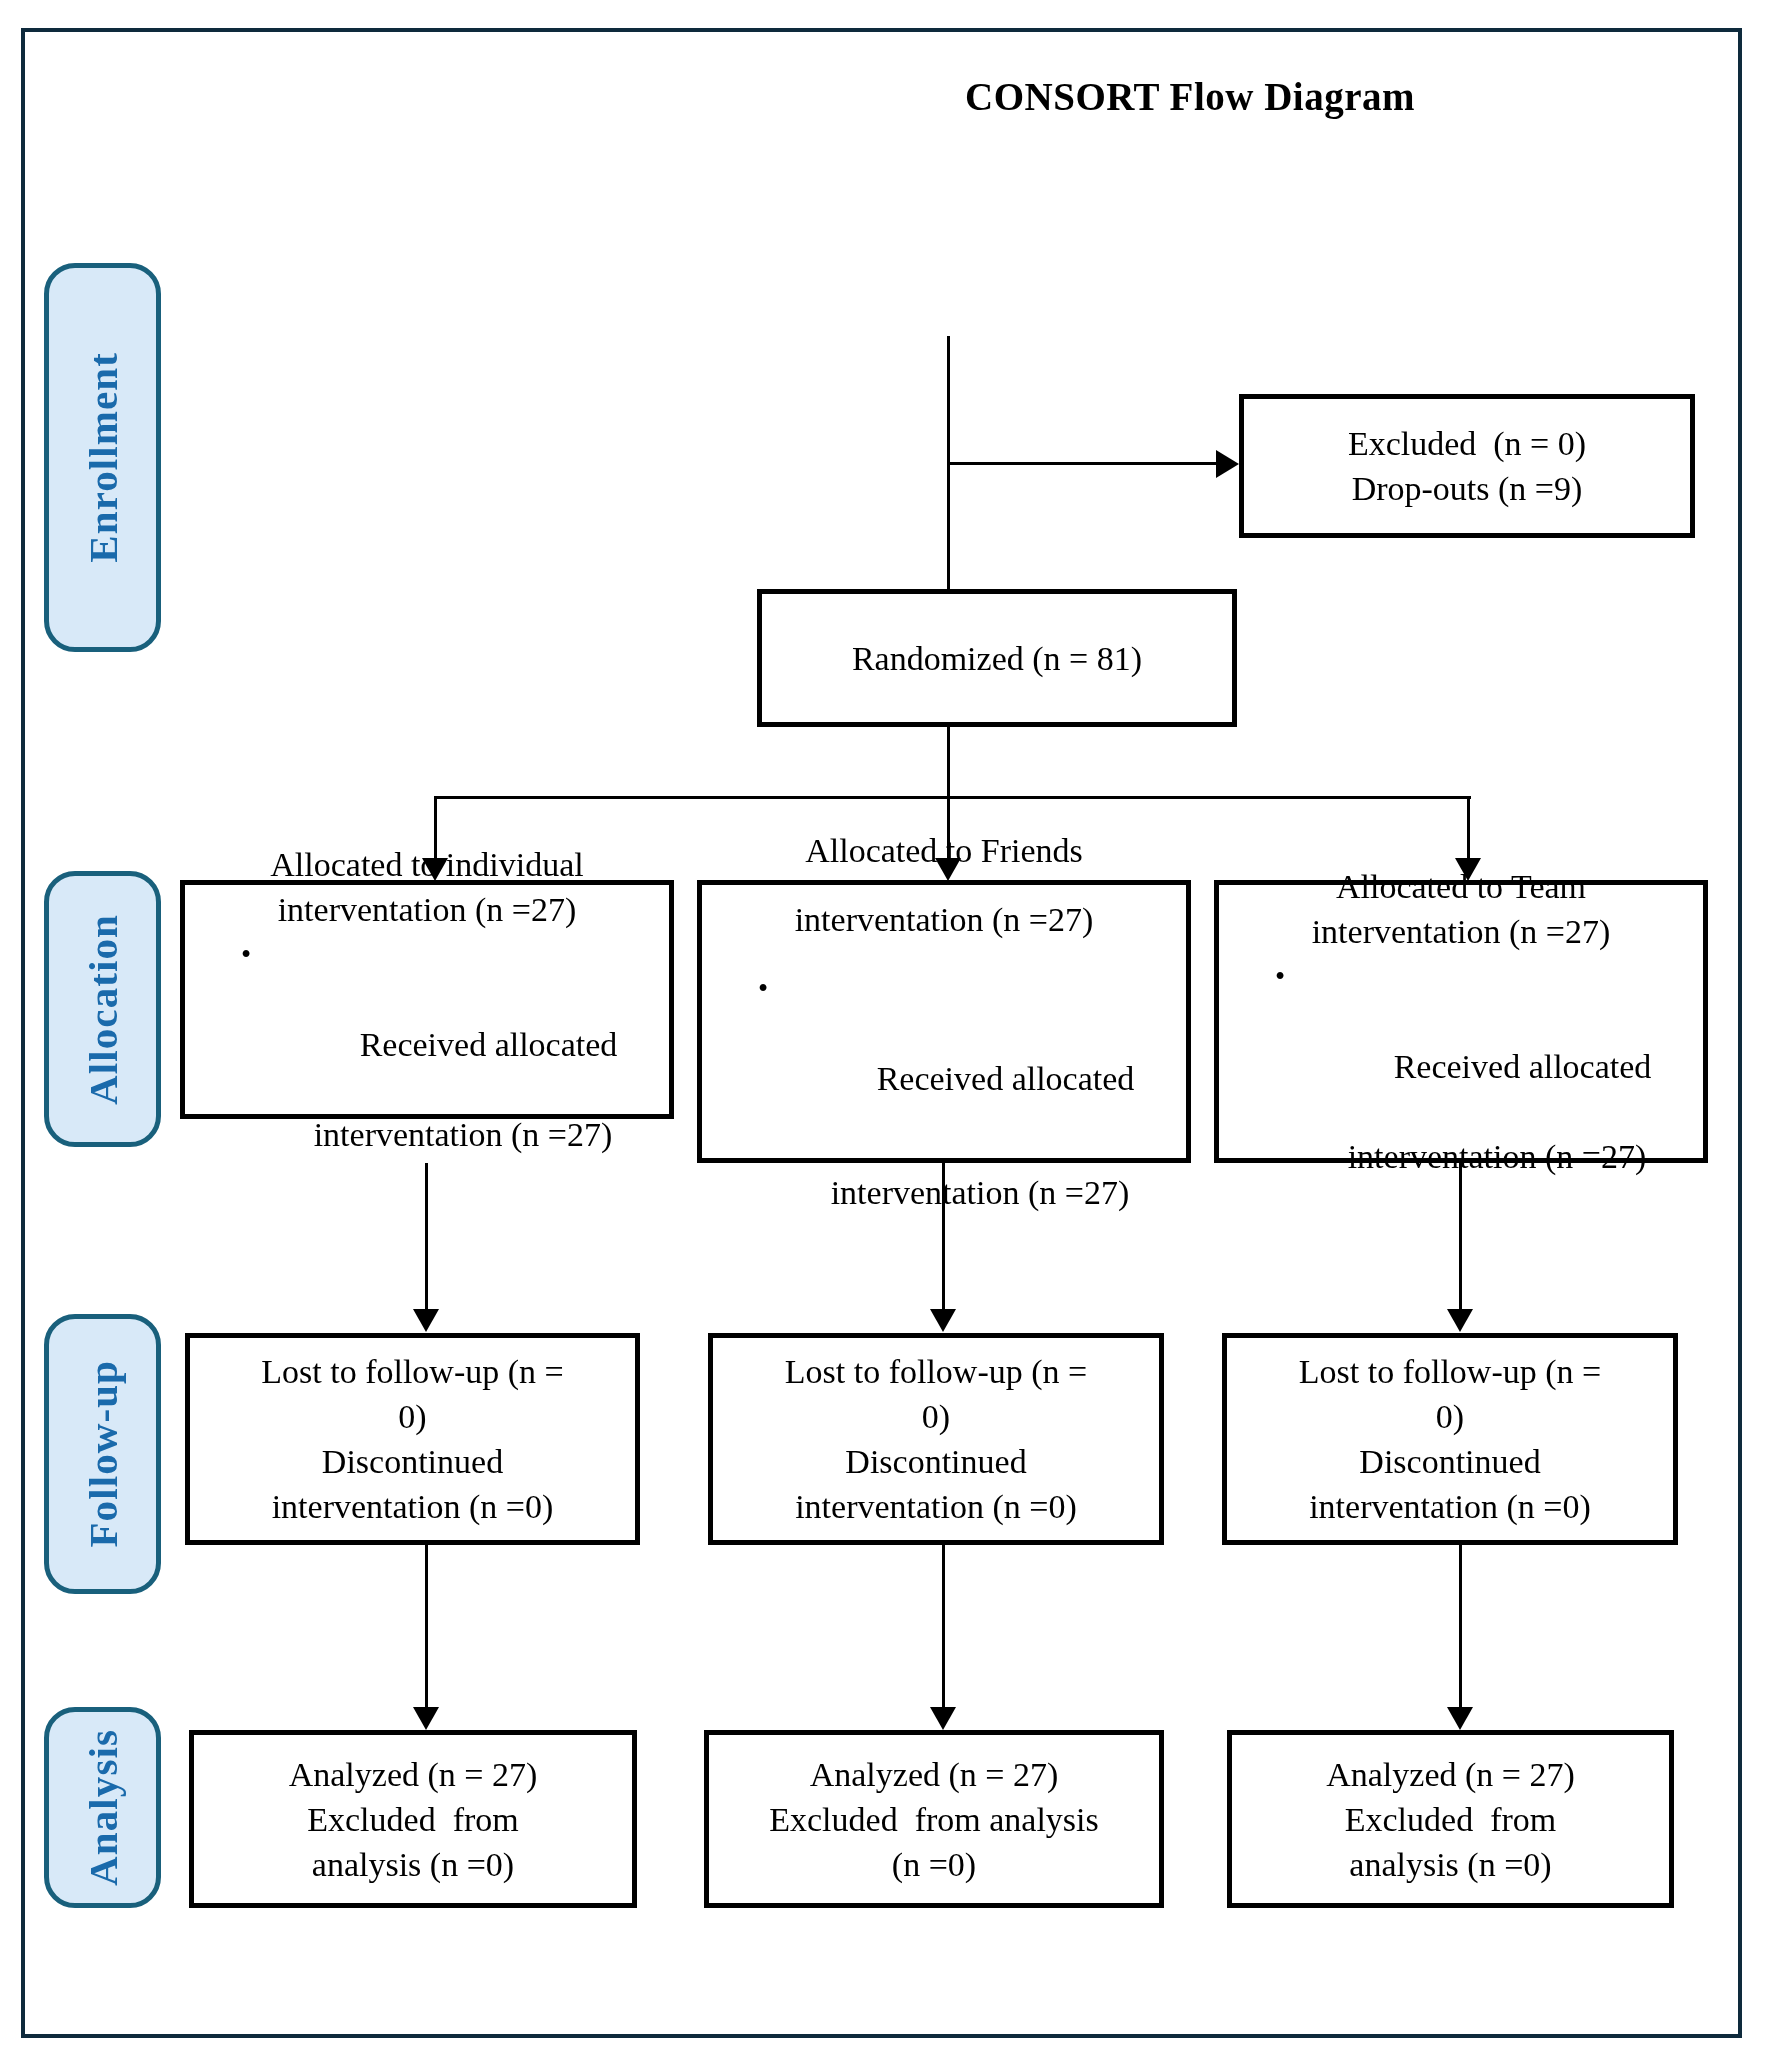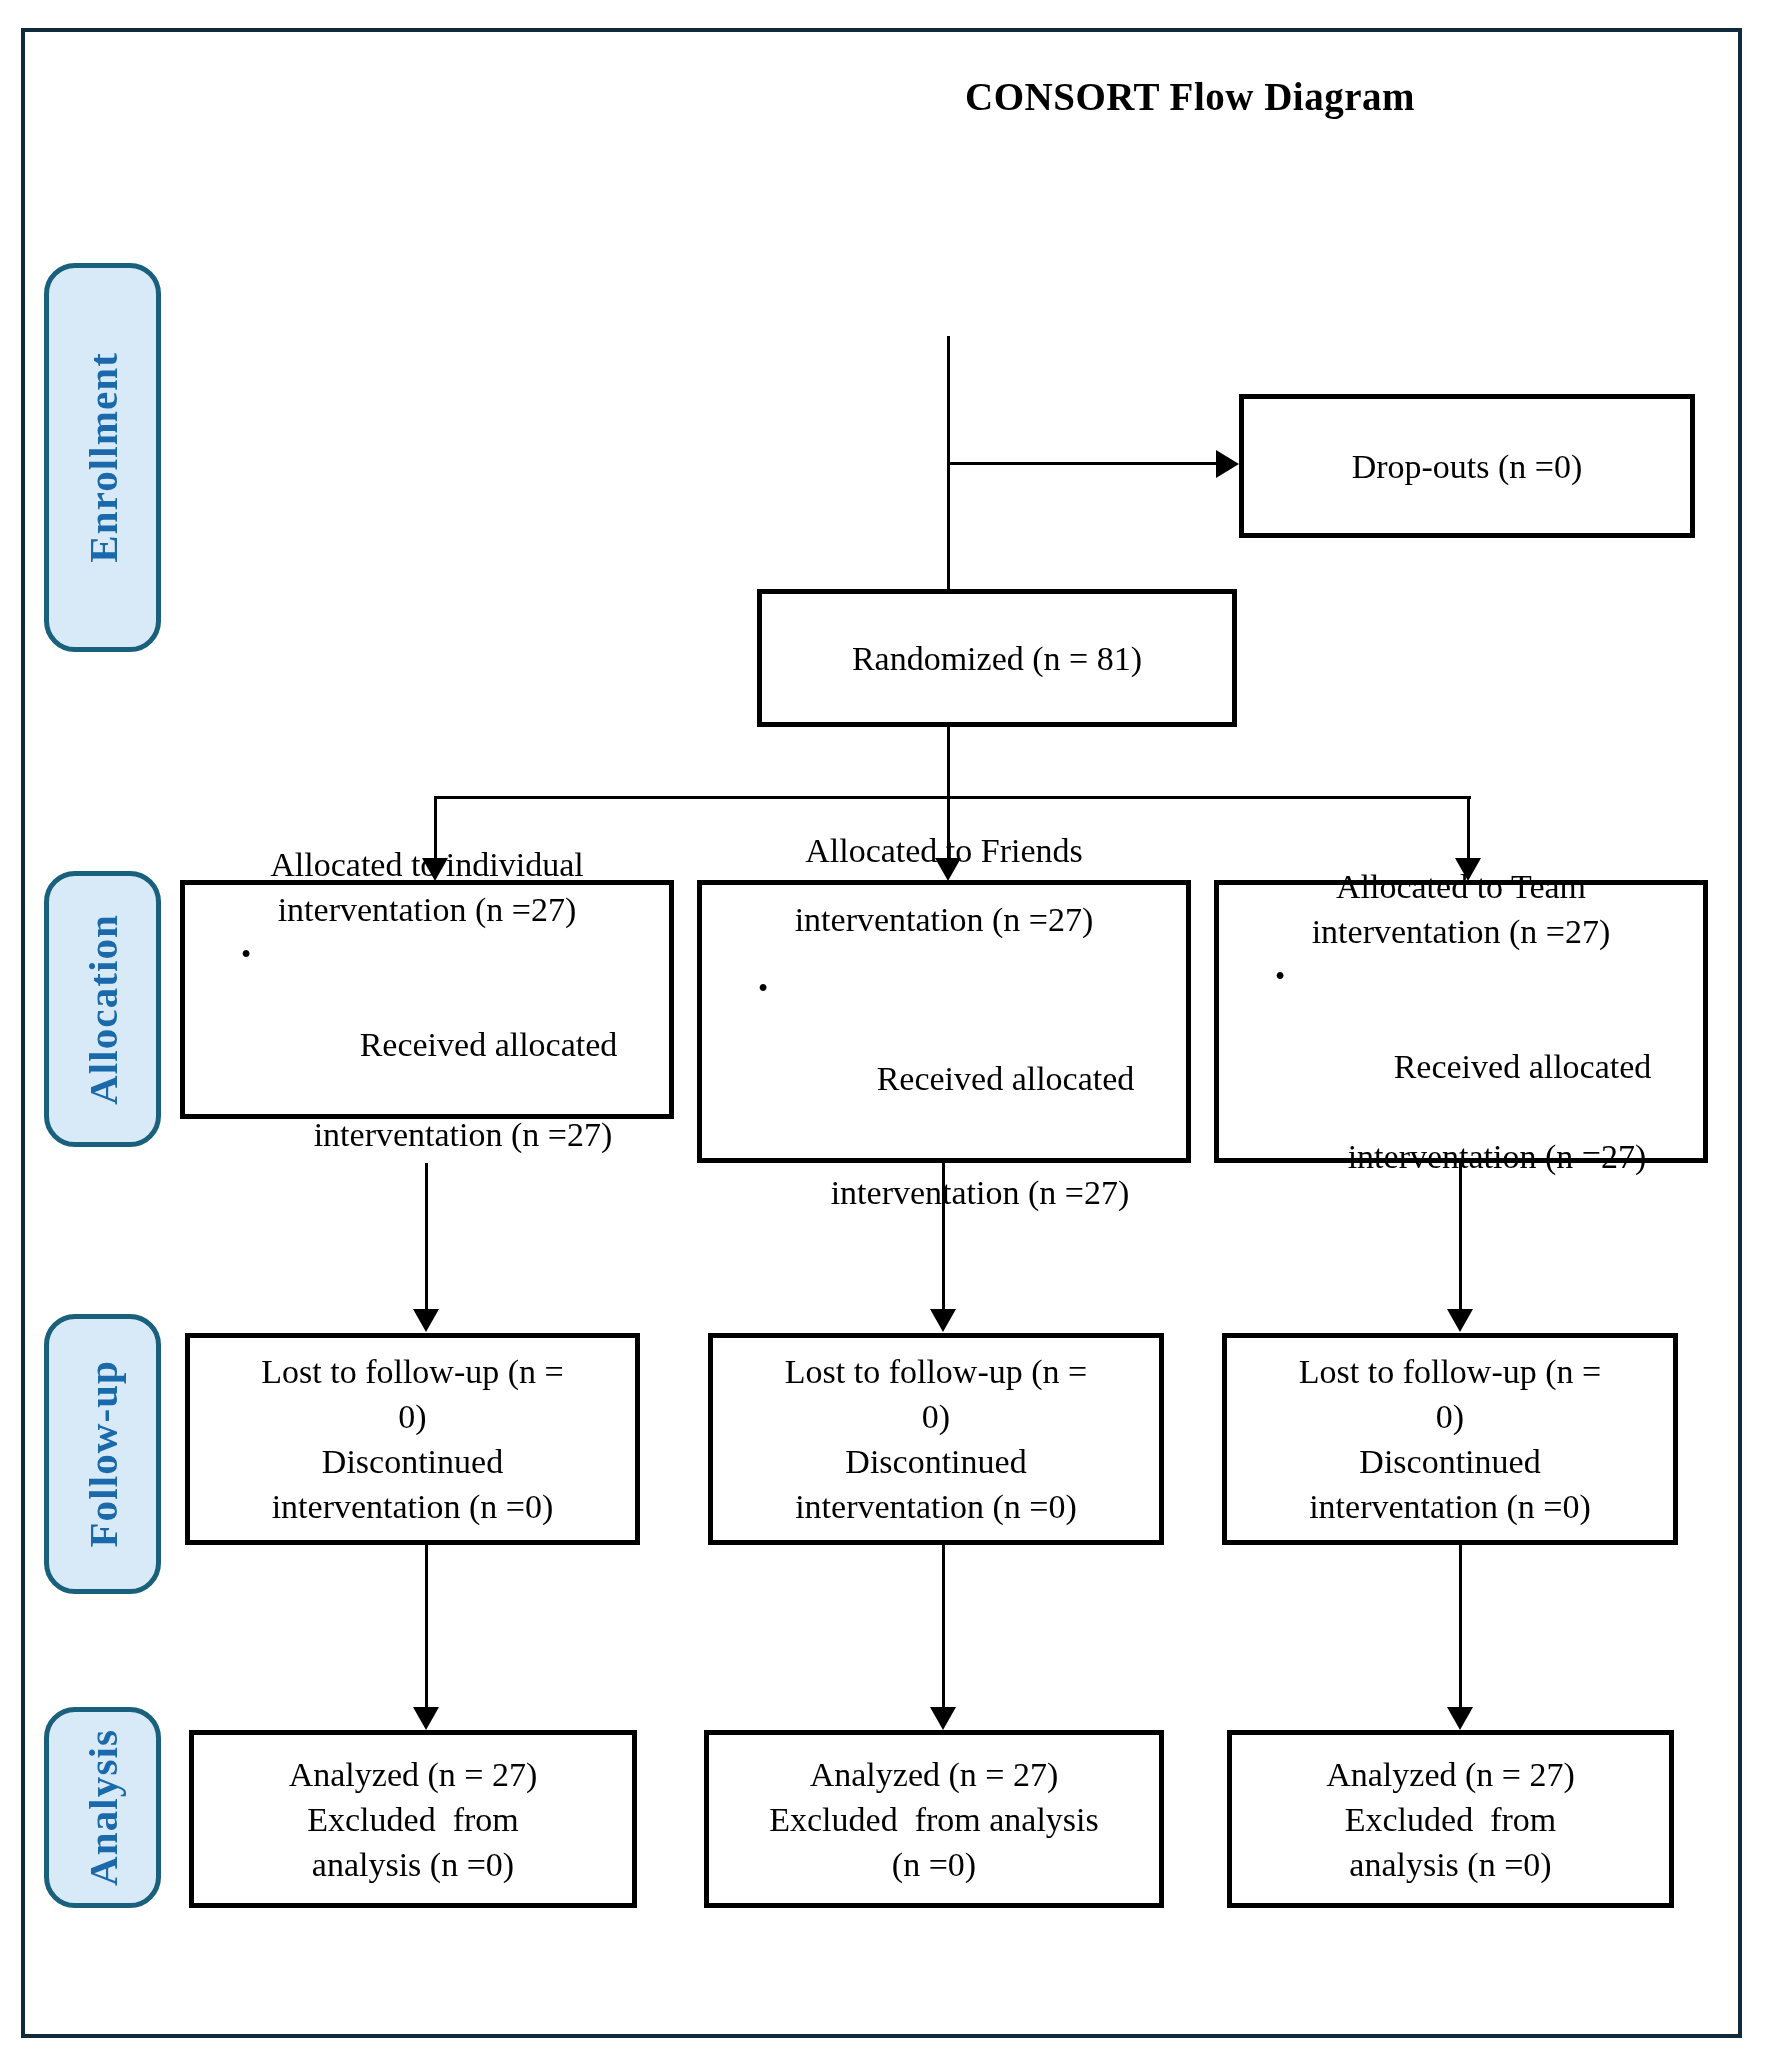--- a/index.html
+++ b/index.html
@@ -100,21 +100,22 @@
   </div>
   <div class="stage" style="top:1314px;height:280px;">
     <span>Follow-up</span>
   </div>
   <div class="stage" style="top:1707px;height:201px;">
     <span>Analysis</span>
   </div>
 
 
   <div class="fbox" style="left:1239px;top:394px;width:456px;height:144px;">
-    <div class="fline">Drop-outs (n =0)</div>
+    <div class="fline">Excluded  (n = 0)</div>
+    <div class="fline">Drop-outs (n =9)</div>
   </div>
 
   <div class="fbox" style="left:709px;top:589px;width:480px;height:138px;margin-left:48px;">
     <div class="fline">Randomized (n = 81)</div>
   </div>
 
   <div class="vline" style="left:947px;top:336px;height:253px;"></div>
   <div class="hline" style="left:948px;top:462px;width:270px;"></div>
   <div class="ah-right" style="left:1216px;top:450px;"></div>
 

